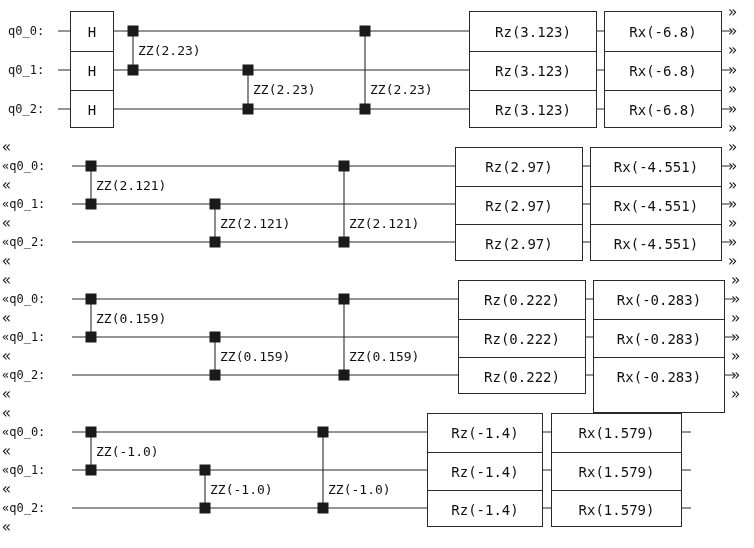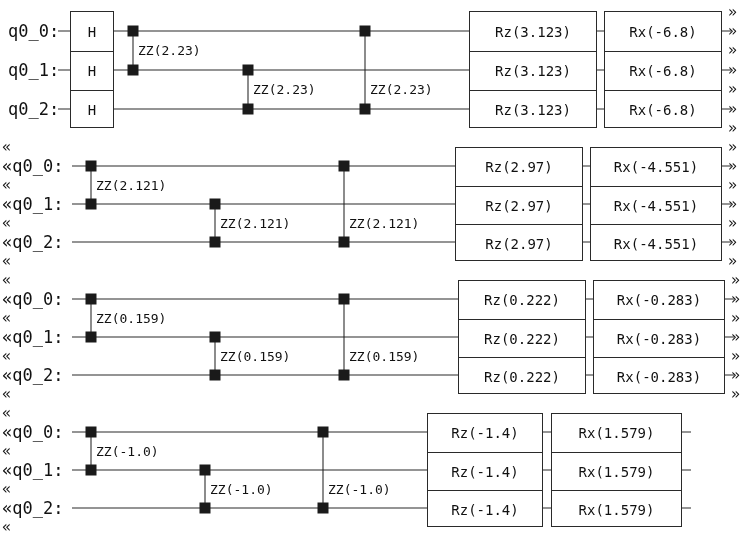--- a/index.html
+++ b/index.html
@@ -18,21 +18,21 @@
     height: 548px;
     background: #ffffff;
     overflow: hidden;
   }
   .row { position: absolute; left: 0; width: 754px; }
 
   
   .qlabel {
     position: absolute;
     font-family: "DejaVu Sans Mono", monospace;
-    font-size: 17px;
+    font-size: 12px;
     letter-spacing: 0px;
     color: #111111;
     white-space: pre;
     transform: translateY(-50%);
     line-height: 1;
   }
   .cont-left {
     position: absolute;
     font-family: "DejaVu Sans Mono", monospace;
     font-size: 15px;
@@ -229,21 +229,21 @@
       <div class="zznode" style="left: 344px; top: 375px;"></div>
       <span class="zzlabel" style="left: 349px; top: 356px;">ZZ(0.159)</span>
       <div class="gatebox" style="left: 458px; top: 280px; width: 128px; height: 114px;">
         <div class="gatecell" style="top: 0px; height: 38px;">Rz(0.222)</div>
         <div class="gatecell divider" style="top: 38px; height: 38px;">Rz(0.222)</div>
         <div class="gatecell divider" style="top: 76px; height: 38px;">Rz(0.222)</div>
       </div>
       <div class="wire" style="left: 586px; top: 299px; width: 7px;"></div>
       <div class="wire" style="left: 586px; top: 337px; width: 7px;"></div>
       <div class="wire" style="left: 586px; top: 375px; width: 7px;"></div>
-      <div class="gatebox" style="left: 593px; top: 280px; width: 132px; height: 114px;">
+      <div class="gatebox" style="left: 593px; top: 280px; width: 132px; height: 133px;">
         <div class="gatecell" style="top: 0px; height: 38px;">Rx(-0.283)</div>
         <div class="gatecell divider" style="top: 38px; height: 38px;">Rx(-0.283)</div>
         <div class="gatecell divider" style="top: 76px; height: 38px;">Rx(-0.283)</div>
       </div>
       <div class="wire" style="left: 725px; top: 299px; width: 9px;"></div>
       <div class="wire" style="left: 725px; top: 337px; width: 9px;"></div>
       <div class="wire" style="left: 725px; top: 375px; width: 9px;"></div>
       <span class="cont-right" style="left: 731px; top: 280px;">»</span>
       <span class="cont-right" style="left: 731px; top: 299px;">»</span>
       <span class="cont-right" style="left: 731px; top: 318px;">»</span>

